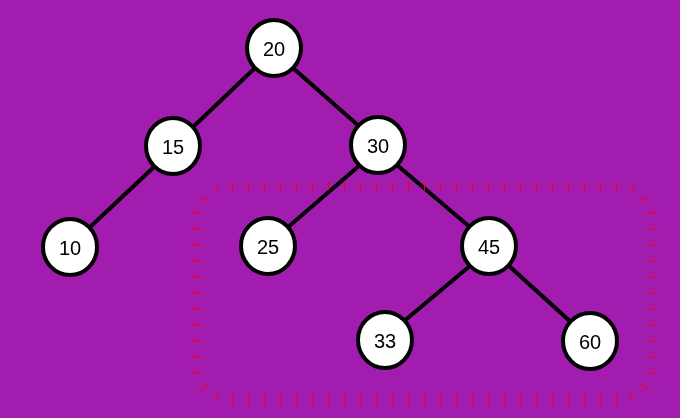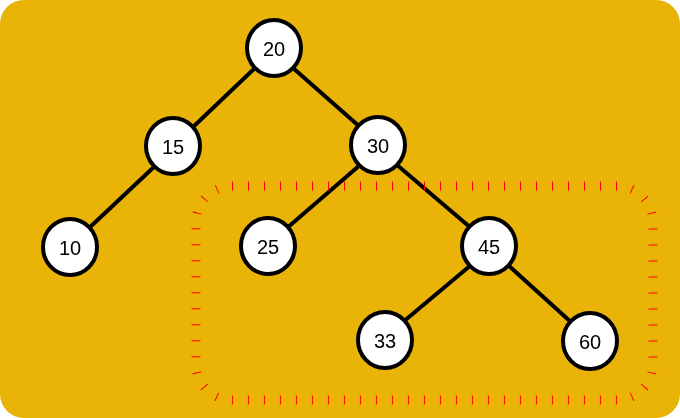--- a/index.html
+++ b/index.html
@@ -50,21 +50,21 @@
     stroke: #ff0000;
     stroke-width: 9;
     stroke-linecap: butt;
     stroke-dasharray: 1 15;
     stroke-linejoin: round;
   }
 </style>
 </head>
 <body>
 
-<div id="canvas" style="background: #eab308; border-radius: 24px;">
+<div id="canvas" style="background: #a21caf;">
   <svg id="diagram-svg" viewBox="0 0 680 418" xmlns="http://www.w3.org/2000/svg">
 
     <g>
       <line class="tree-edge" x1="255" y1="68" x2="192" y2="128" stroke="#000000"></line>
       <line class="tree-edge" x1="293" y1="68" x2="360" y2="127" stroke="#000000"></line>
       <line class="tree-edge" x1="155" y1="166" x2="88" y2="229" stroke="#000000"></line>
       <line class="tree-edge" x1="360" y1="165" x2="287" y2="228" stroke="#000000"></line>
       <line class="tree-edge" x1="397" y1="165" x2="471" y2="228" stroke="#000000"></line>
       <line class="tree-edge" x1="471" y1="265" x2="403" y2="322" stroke="#000000"></line>
       <line class="tree-edge" x1="508" y1="265" x2="572" y2="323" stroke="#000000"></line>

